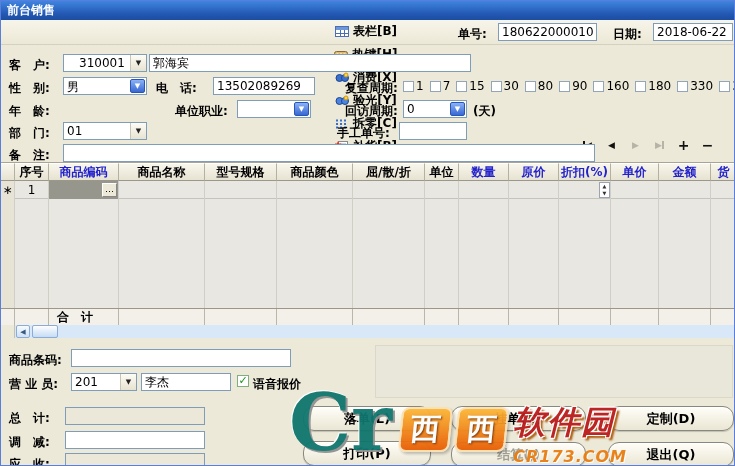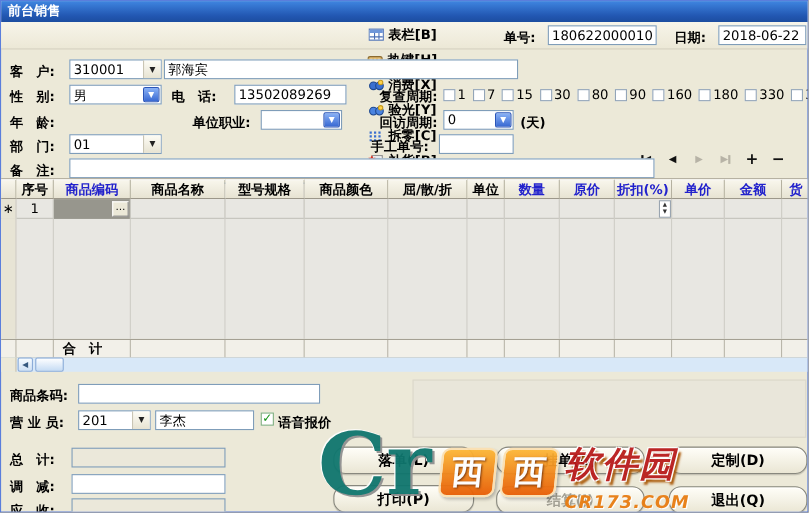--- a/index.html
+++ b/index.html
@@ -197,21 +197,21 @@
       <span>补货[B]</span>
     </div>
     <div class="tb-sep"></div>
     <span class="lbl" style="left:457px;">单号:</span>
     <input class="inp tool-inp" style="left: 497px; width: 99px;" value="180622000010001">
     <span class="lbl" style="left:612px;">日期:</span>
     <input class="inp tool-inp" style="left: 652px; width: 80px;" value="2018-06-22">
   </div>
 
   <span class="lbl" style="left:8px; top:56px;">客　户:</span>
-  <div class="combo" style="left:62px; top:53px; width:84px;">
+  <div class="combo" style="left:62px; top:53px; width:84px;padding-left:12px;">
     <span class="val">310001</span>
     <span class="cbtn flat">▼</span>
   </div>
   <input class="inp" style="left: 148px; top: 53px; width: 322px;" value="郭海宾">
 
   <span class="lbl" style="left:8px; top:79px;">性　别:</span>
   <div class="combo" style="left:62px; top:76px; width:84px;">
     <span class="val">男</span>
     <span class="cbtn blue">▼</span>
   </div>

